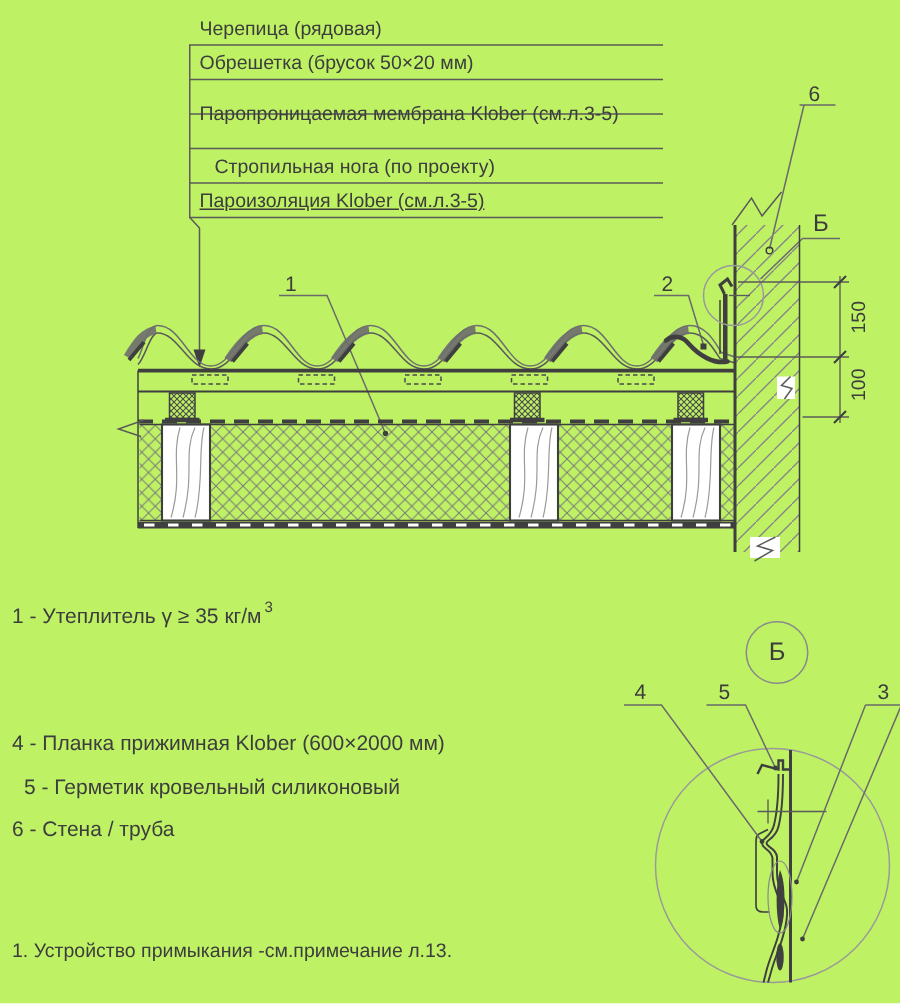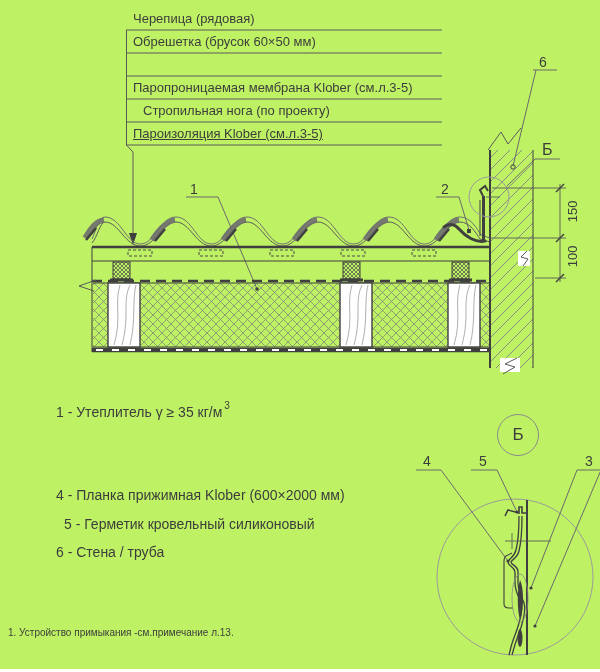--- a/index.html
+++ b/index.html
@@ -1,26 +1,26 @@
 <!DOCTYPE html>
 <html><head>
 <meta charset="utf-8">
 <style>
   html,body{margin:0;padding:0;background:#fff;}
   .stage{position:relative;width:600px;height:669px;background:#bef264;overflow:hidden;
          font-family:"Liberation Sans",sans-serif;color:#3d3d3d;}
   .stage svg{position:absolute;left:0;top:0;}
   .txt{position:absolute;white-space:nowrap;line-height:1.15;}
   .layer-label{font-size:13px;}
-  .legend-row{font-size:14px;margin-left:48px;}
+  .legend-row{font-size:14px;}
   .legend-row sup{font-size:10px;position:relative;top:-2px;left:2px;}
   .callout-num{font-size:14px;}
   .detail-letter{font-size:16px;}
   .dim{font-size:13px;width:40px;text-align:center;transform:rotate(-90deg);transform-origin:center;}
-  .note-line{font-size:10px;}
+  .note-line{font-size:13px;}
   .ref-b{font-size:17px;width:42px;text-align:center;}
 </style>
 </head>
 <body>
 
 <div class="stage">
 
   <svg width="600" height="672" viewBox="0 0 600 672">
     <defs>
       <pattern id="ph" width="12" height="12" patternUnits="userSpaceOnUse">
@@ -183,22 +183,22 @@
         <path d="M577,470 H601 M577,470 L531,588 M601,470 L535,626"></path>
       </g>
       <circle cx="508" cy="561" r="1.6" fill="#3f3f3f"></circle>
       <circle cx="517" cy="512" r="1.6" fill="#3f3f3f"></circle>
       <circle cx="531" cy="588" r="1.6" fill="#3f3f3f"></circle>
       <circle cx="535" cy="626" r="1.6" fill="#3f3f3f"></circle>
     </g>
   </svg>
 
   <div class="txt layer-label" style="left:133px;top:12px;">Черепица (рядовая)</div>
-  <div class="txt layer-label" style="left:133px;top:35px;">Обрешетка (брусок 60×50 мм)</div>
-  <div class="txt layer-label" style="left:133px;top:81px;">Паропроницаемая мембрана Klober (см.л.3-5)</div>
+  <div class="txt layer-label" style="left:133px;top:35px;">Обрешетка (брусок 50×20 мм)</div>
+  <div class="txt layer-label" style="left:133px;top:69px;">Паропроницаемая мембрана Klober (см.л.3-5)</div>
   <div class="txt layer-label" style="left:143px;top:104px;">Стропильная нога (по проекту)</div>
   <div class="txt layer-label" style="left:133px;top:127px;text-decoration:underline;">Пароизоляция Klober (см.л.3-5)</div>
 
   <div class="txt callout-num" style="left:190px;top:181px;">1</div>
   <div class="txt callout-num" style="left:441px;top:181px;">2</div>
   <div class="txt callout-num" style="left:539px;top:54px;">6</div>
   <div class="txt detail-letter" style="left:542px;top:141px;">Б</div>
 
   <div class="txt dim" style="left:553px;top:204px;">150</div>
   <div class="txt dim" style="left:553px;top:249px;">100</div>

